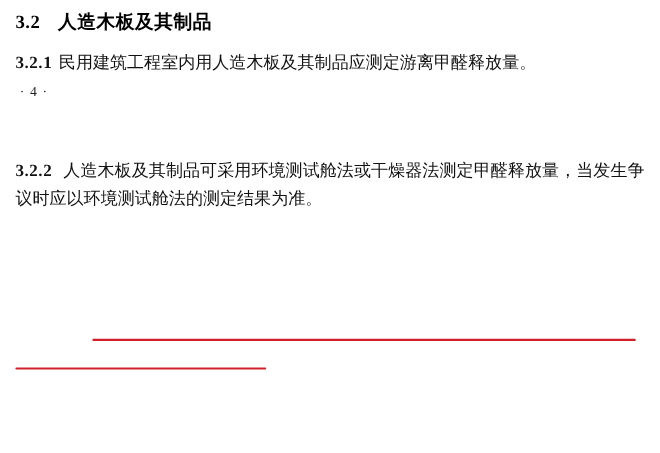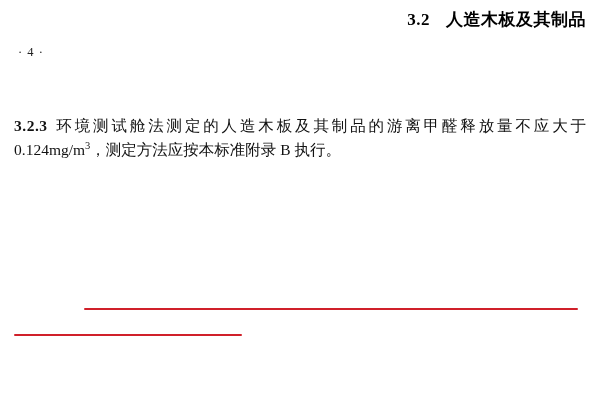--- a/index.html
+++ b/index.html
@@ -16,21 +16,21 @@
     position: relative;
   }
   .page {
     position: relative;
     width: 600px;
     height: 412px;
     box-sizing: border-box;
     padding: 0 14px;
   }
   .section-title {
-    text-align: right;
+    text-align: left;
     font-weight: bold;
     font-size: 17px;
     letter-spacing: 0.5px;
     margin-top: 8px;
     margin-bottom: 14px;
     color: #000;
   }
   .section-title .num {
     margin-right: 16px;
   }
@@ -81,27 +81,30 @@
 </style>
 </head>
 <body>
 
 <div class="page">
 
   <div class="section-title">
     <span class="num">3.2</span><span>人造木板及其制品</span>
   </div>
 
+  <p class="clause blk">
+    <span class="no">3.2.1</span><span class="body-text">民用建筑工程室内用人造木板及其制品应测定游离甲醛释放量。</span>
+  </p>
 
   <div class="pagemark">· 4 ·</div>
 
   <div class="gap"></div>
 
+  <p class="clause clause-2">
+    <span class="no wide">3.2.2</span><span class="body-text">人造木板及其制品可采用环境测试舱法或干燥器法测定甲醛释放量，当发生争议时应以环境测试舱法的测定结果为准。</span>
+  </p>
 
-  <p class="clause clause-3 tight">
-    <span class="no">3.2.3</span><span class="body-text">环境测试舱法测定的人造木板及其制品的游离甲醛释放</span><span class="body-text">量不应大于 0.124mg/m</span><sup>3</sup><span class="body-text">，测定方法应按本标准附录 B 执行。</span>
-  </p>
 
 
   <div class="underline-red" style="left:84px; top:300px; width:494px;"></div>
   <div class="underline-red" style="left:14px; top:326px; width:228px;"></div>
 
 </div>
 
 </body></html>

